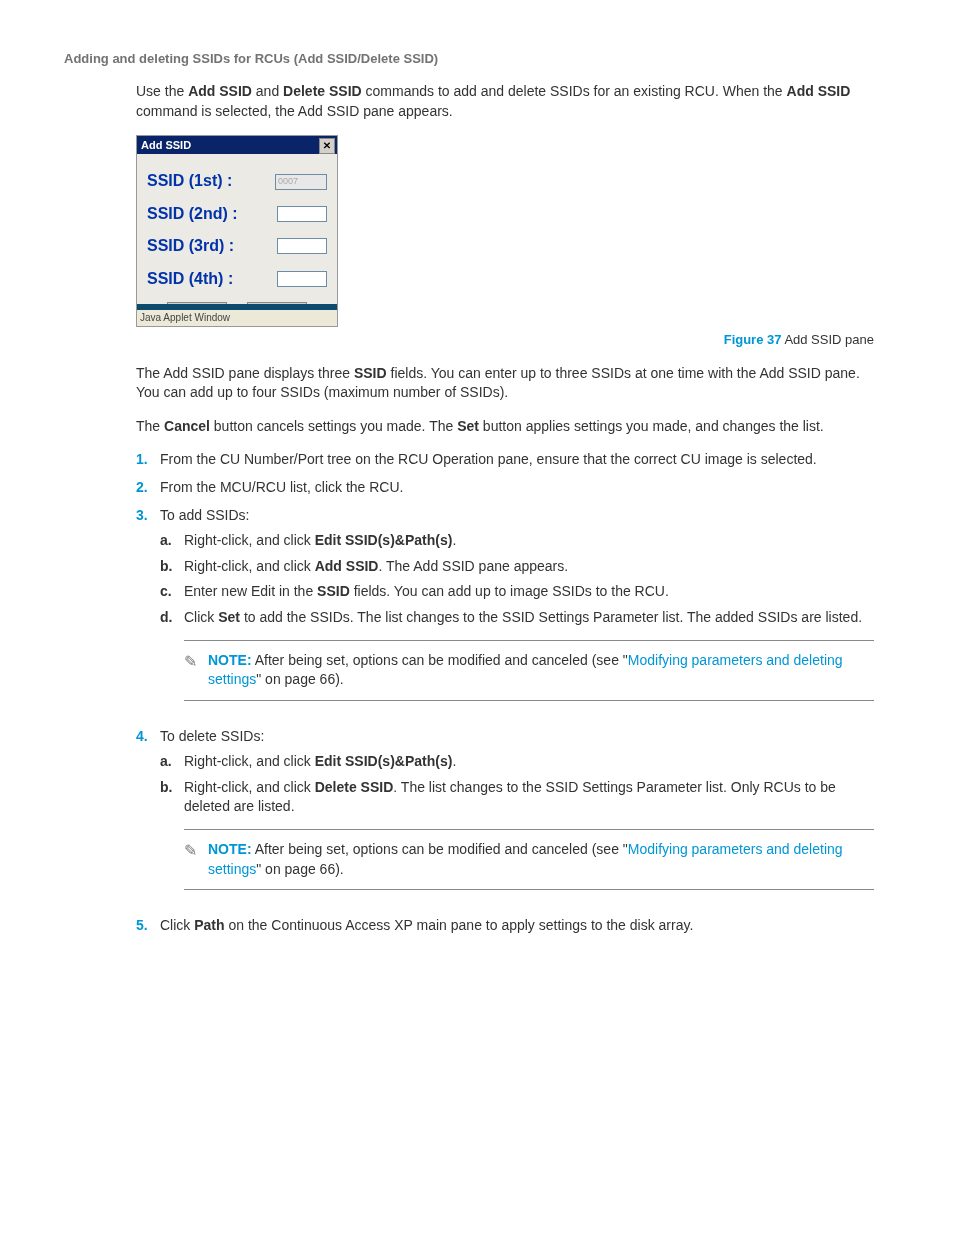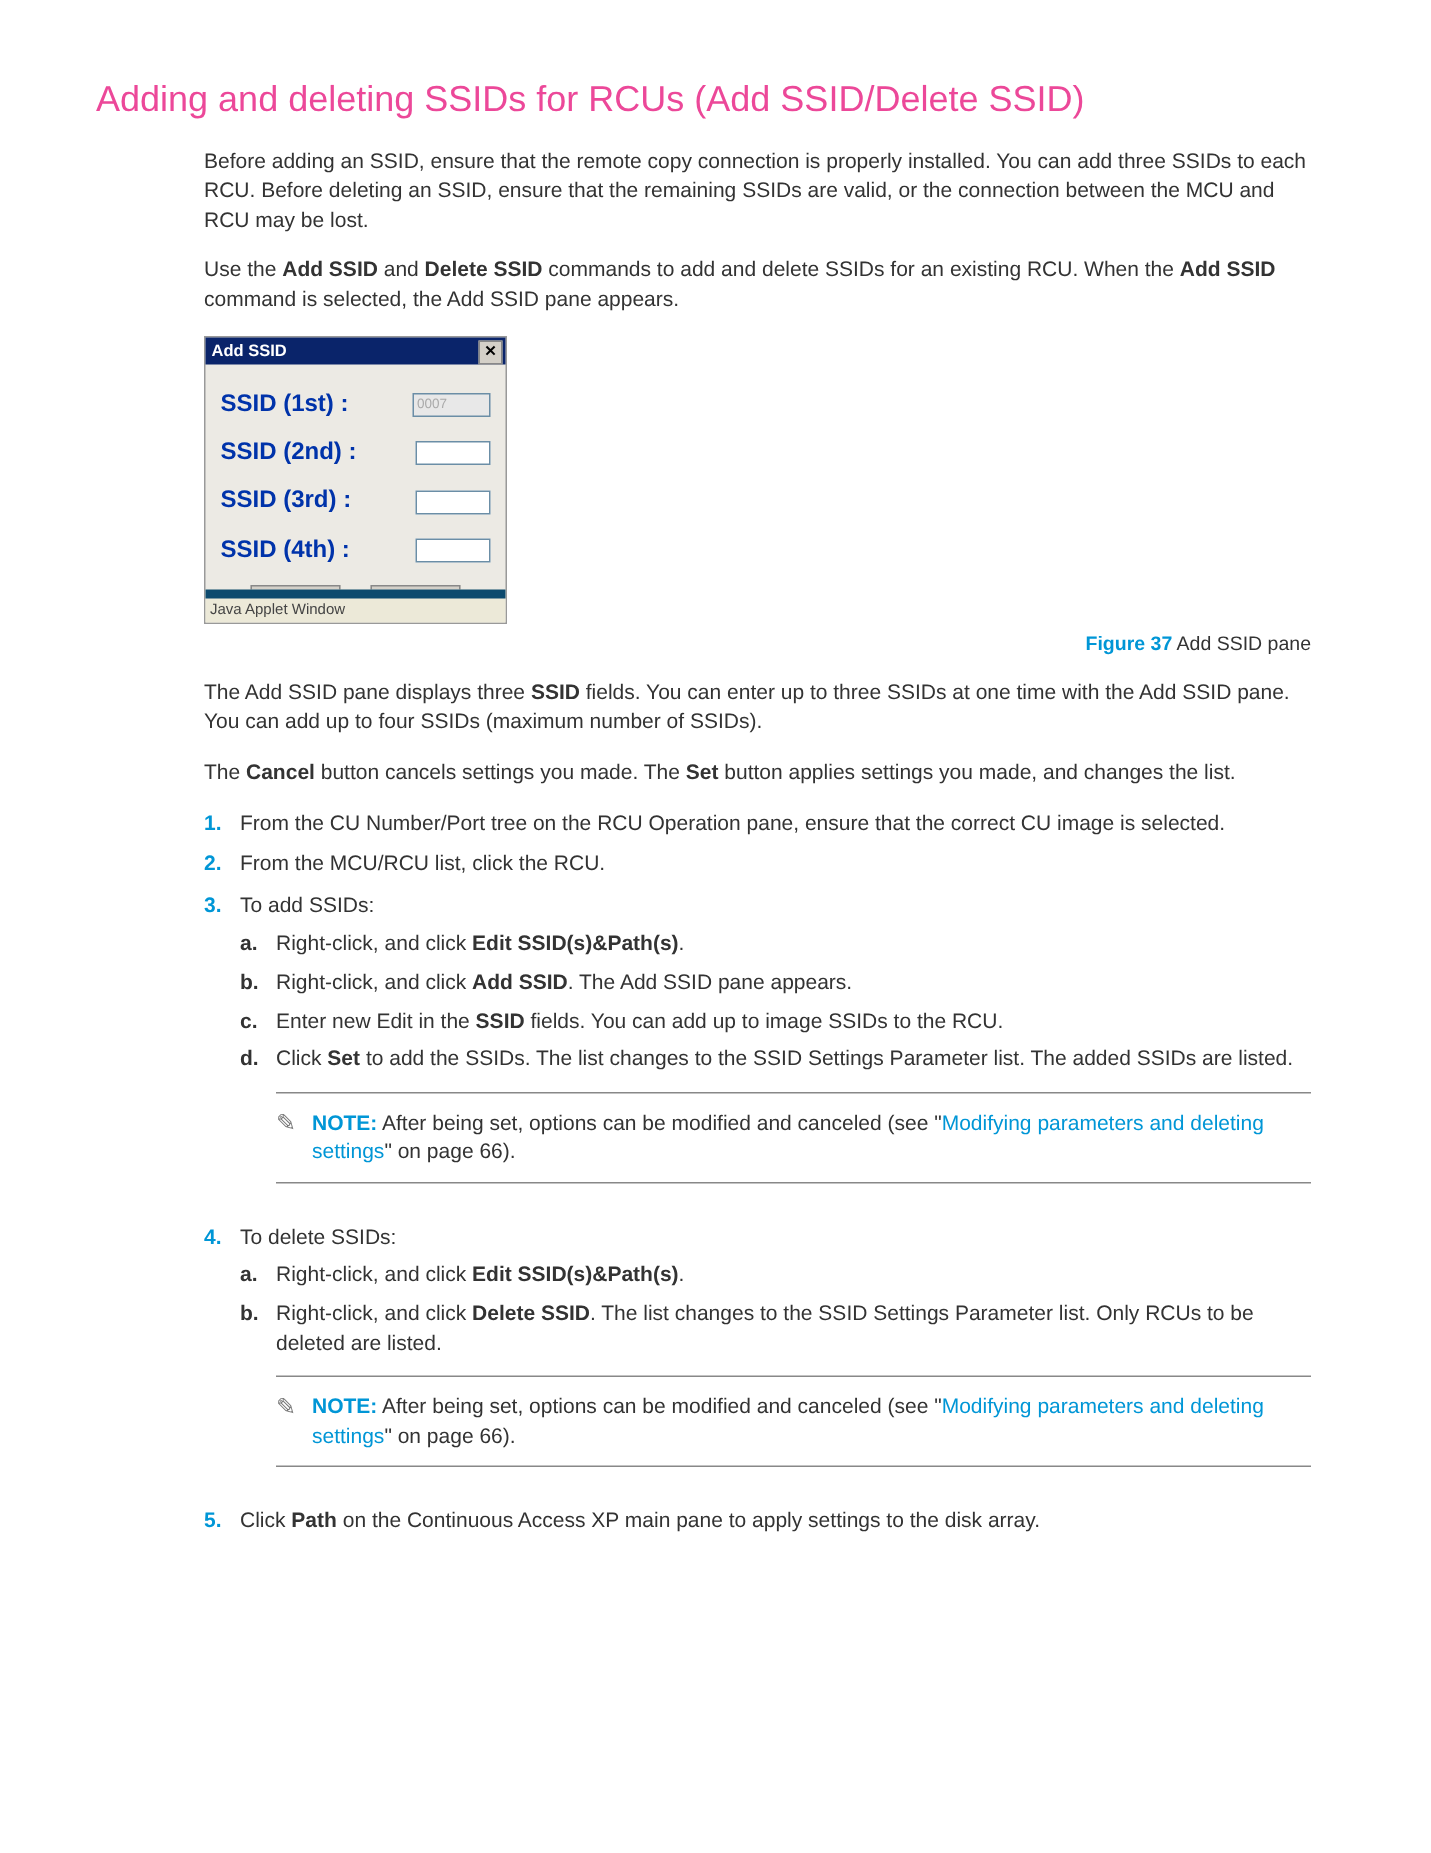--- a/index.html
+++ b/index.html
@@ -6,23 +6,23 @@
     font-family: Arial, Helvetica, sans-serif;
     font-size: 14px;
     color: #333;
     margin: 0;
     padding: 50px 80px 40px 64px;
     width: 954px;
     box-sizing: border-box;
     line-height: 1.4;
   }
   .section-title {
-    color: #ec4899;
-    font-size: 24px;
-    font-weight: normal;
+    color: #737373;
+    font-size: 13px;
+    font-weight: bold;
     margin-bottom: 14px;
   }
   .body-block {
     margin-left: 72px;
   }
   p {
     margin: 0 0 14px 0;
   }
   .bold { font-weight: bold; }
   .figure-img {
@@ -172,21 +172,20 @@
     color: #0096d6;
   }
 </style>
 </head>
 <body>
 
 <div class="section-title">Adding and deleting SSIDs for RCUs (Add SSID/Delete SSID)</div>
 
 <div class="body-block">
 
-  <p>Before adding an SSID, ensure that the remote copy connection is properly installed. You can add three SSIDs to each RCU. Before deleting an SSID, ensure that the remaining SSIDs are valid, or the connection between the MCU and RCU may be lost.</p>
 
   <p>
     <span>Use the </span><span class="bold">Add SSID</span><span> and </span><span class="bold">Delete SSID</span><span> commands to add and delete SSIDs for an existing RCU. When the </span><span class="bold">Add SSID</span><span> command is selected, the Add SSID pane appears.</span>
   </p>
 
   <div class="figure-img">
     <div class="fi-title">
       <span>Add SSID</span>
       <div class="fi-close">✕</div>
     </div>

